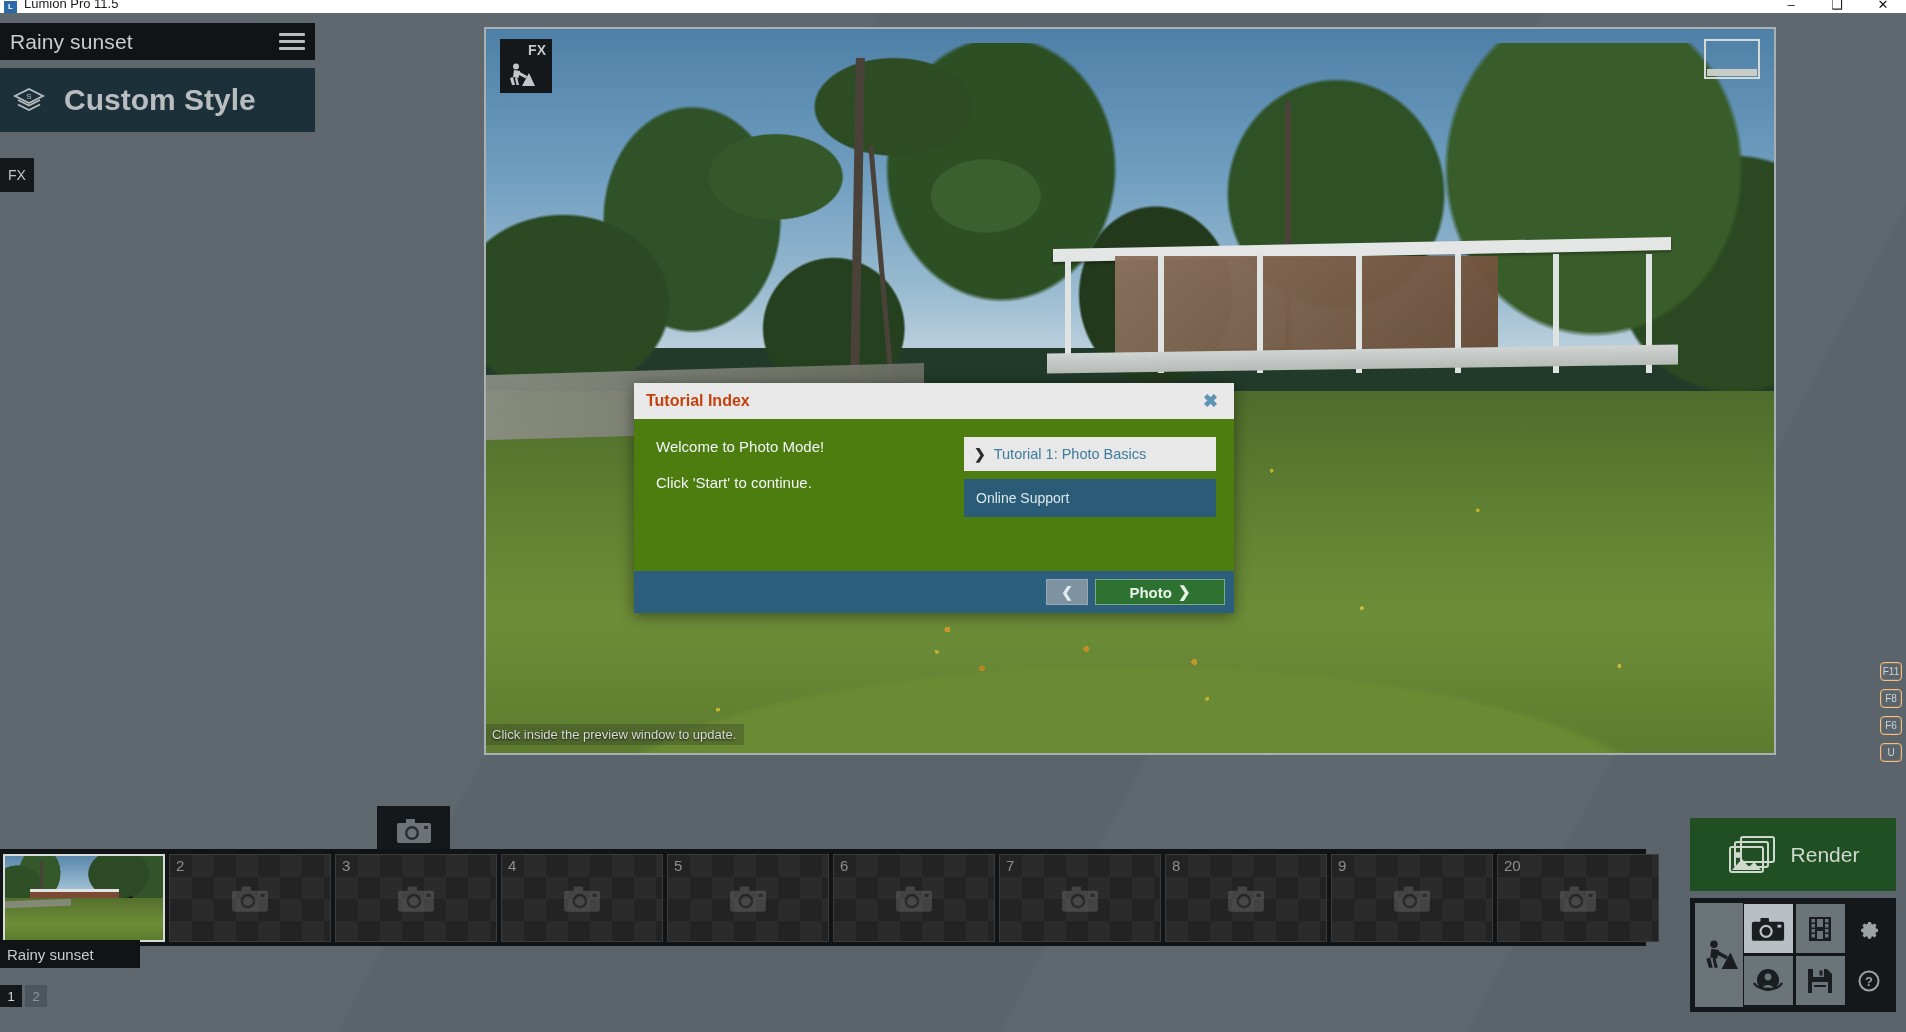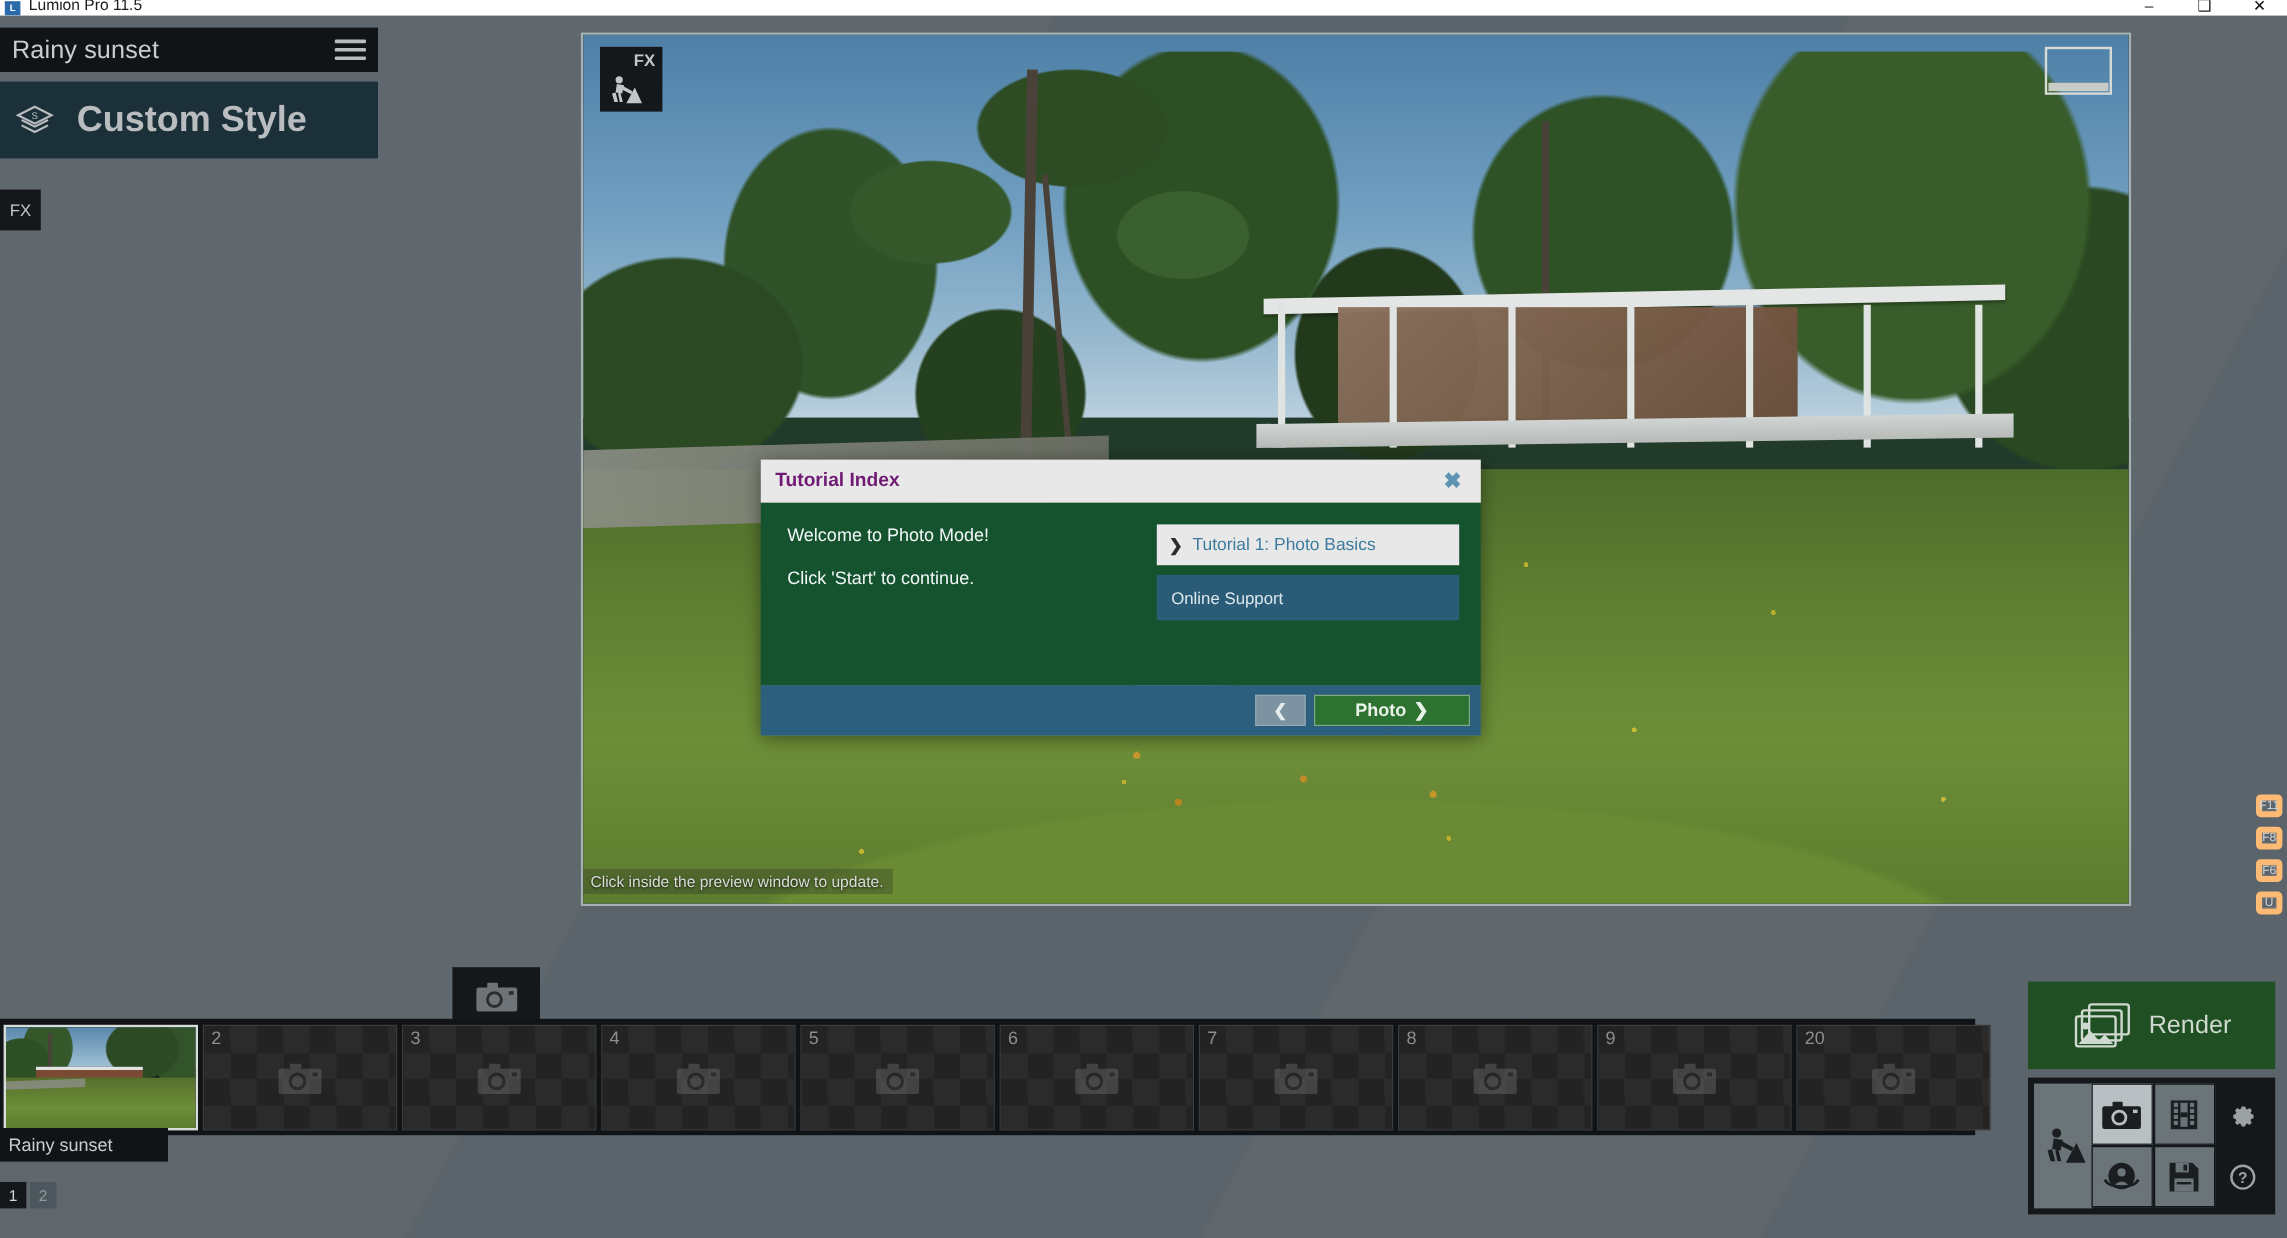--- a/index.html
+++ b/index.html
@@ -213,27 +213,27 @@
 
   
   .modal {
     position: absolute; left: 634px; top: 383px; width: 600px;
     box-shadow: 0 3px 14px rgba(0,0,0,.45);
   }
   .modal-head {
     height: 36px; background: #e8e8e8; display: flex; align-items: center;
     padding: 0 12px;
   }
-  .modal-head .title { color: #701a75; font-weight: bold; font-size: 16px; }
+  .modal-head .title { color: #c2410c; font-weight: bold; font-size: 16px; }
   .modal-close {
     margin-left: auto; color: #5d93b3; font-size: 18px; font-weight: bold;
     line-height: 1; padding: 2px 4px;
   }
   .modal-body {
-    background: #14532d; display: flex; padding: 18px 18px 16px 22px; gap: 18px;
+    background: #4d7c0f; display: flex; padding: 18px 18px 16px 22px; gap: 18px;
     min-height: 152px;
   }
   .modal-left { width: 290px; color: #f1f6f8; font-size: 15px; line-height: 1.32; }
   .modal-left p { margin-bottom: 16px; }
   .modal-left p:last-child { margin-bottom: 0; }
   .modal-right { flex: 1; display: flex; flex-direction: column; gap: 8px; }
   .tut-item {
     background: #e8e8e8; color: #3d7c9d; font-size: 14.5px;
     padding: 9px 10px; display: flex; align-items: center; gap: 8px;
   }
@@ -253,21 +253,21 @@
   .btn-start {
     width: 130px; height: 26px; background: #2d7230; color: #e9f2e9;
     display: flex; align-items: center; justify-content: center; gap: 6px;
     font-size: 15px; font-weight: bold; border: 1px solid #7fa884;
   }
 
   
   .fkeys { position: absolute; right: 4px; top: 662px; display: flex;
            flex-direction: column; align-items: flex-end; gap: 8px; }
   .fkey {
-    width: 22px; height: 19px; background: #5b646a; border: 5px solid #fdba74;
+    width: 22px; height: 19px; background: #5b646a; border: 1px solid #fdba74;
     border-radius: 4px; color: #cfd4d7; font-size: 10px;
     display: flex; align-items: center; justify-content: center;
     box-shadow: inset 0 0 0 1px rgba(255,255,255,.12);
   }
 
   
   .capture-tab {
     position: absolute; left: 377px; top: 806px; width: 73px; height: 48px;
     background: #15181a; display: flex; align-items: center; justify-content: center;
   }

